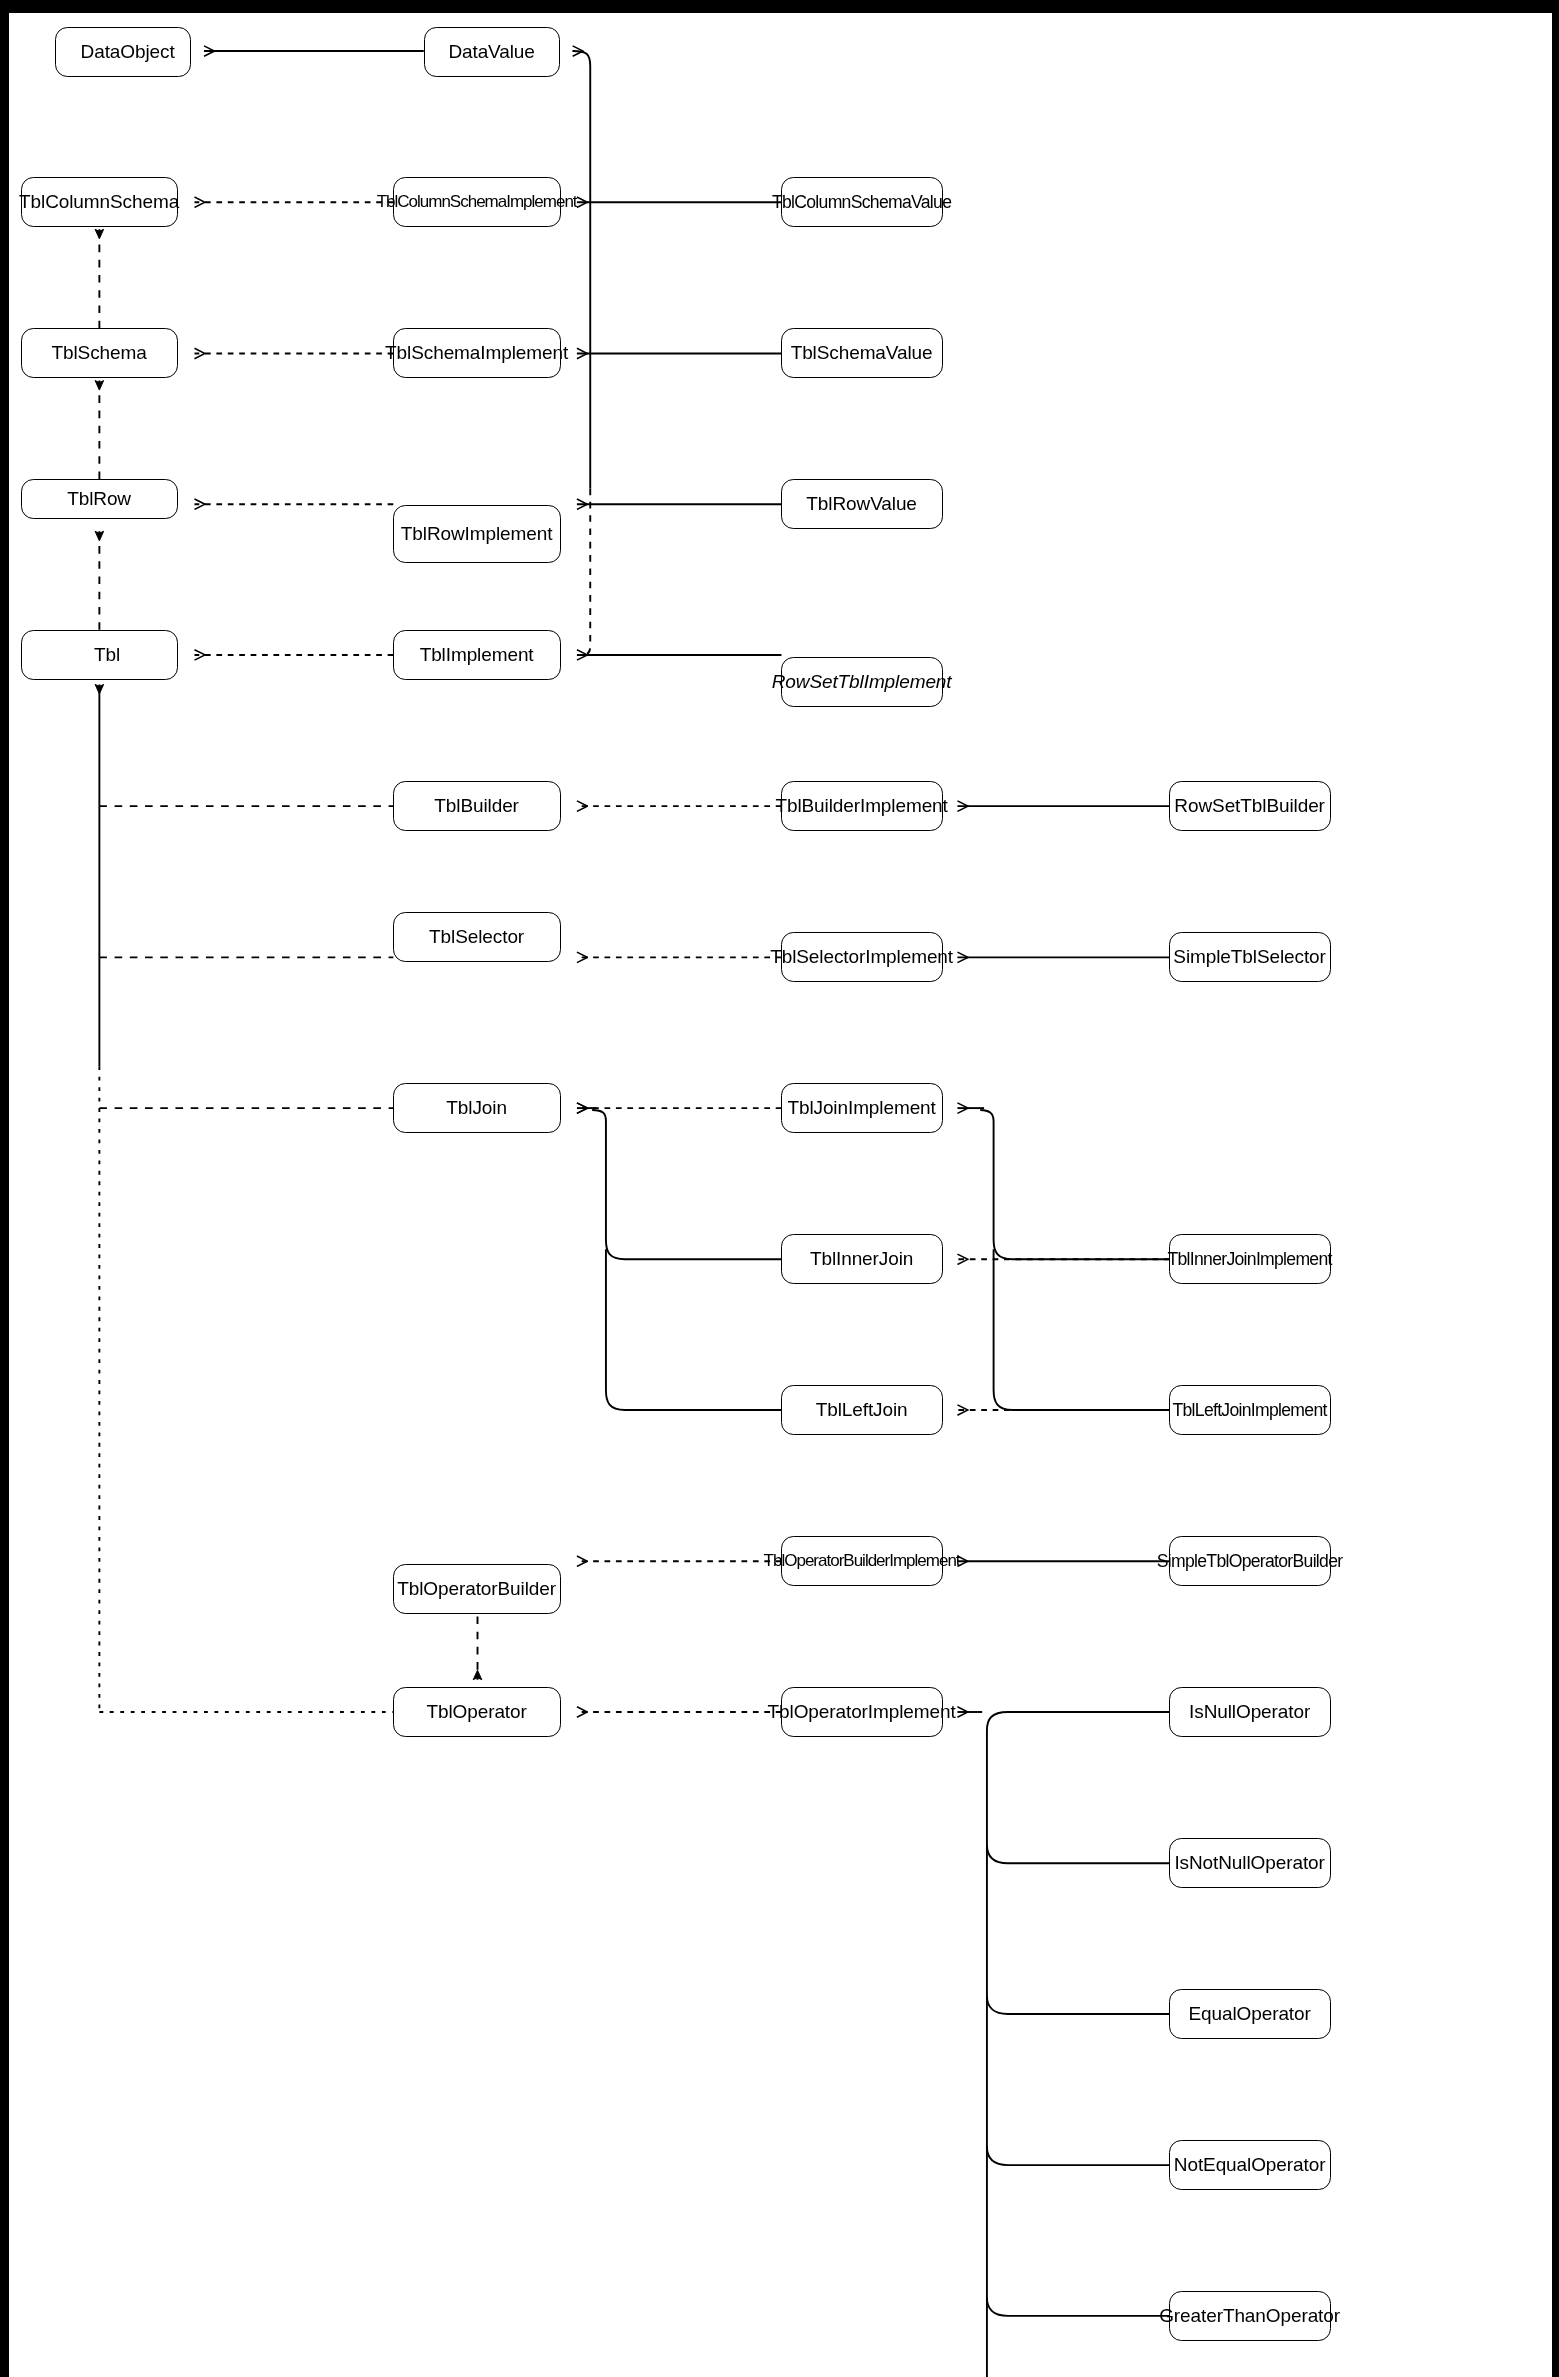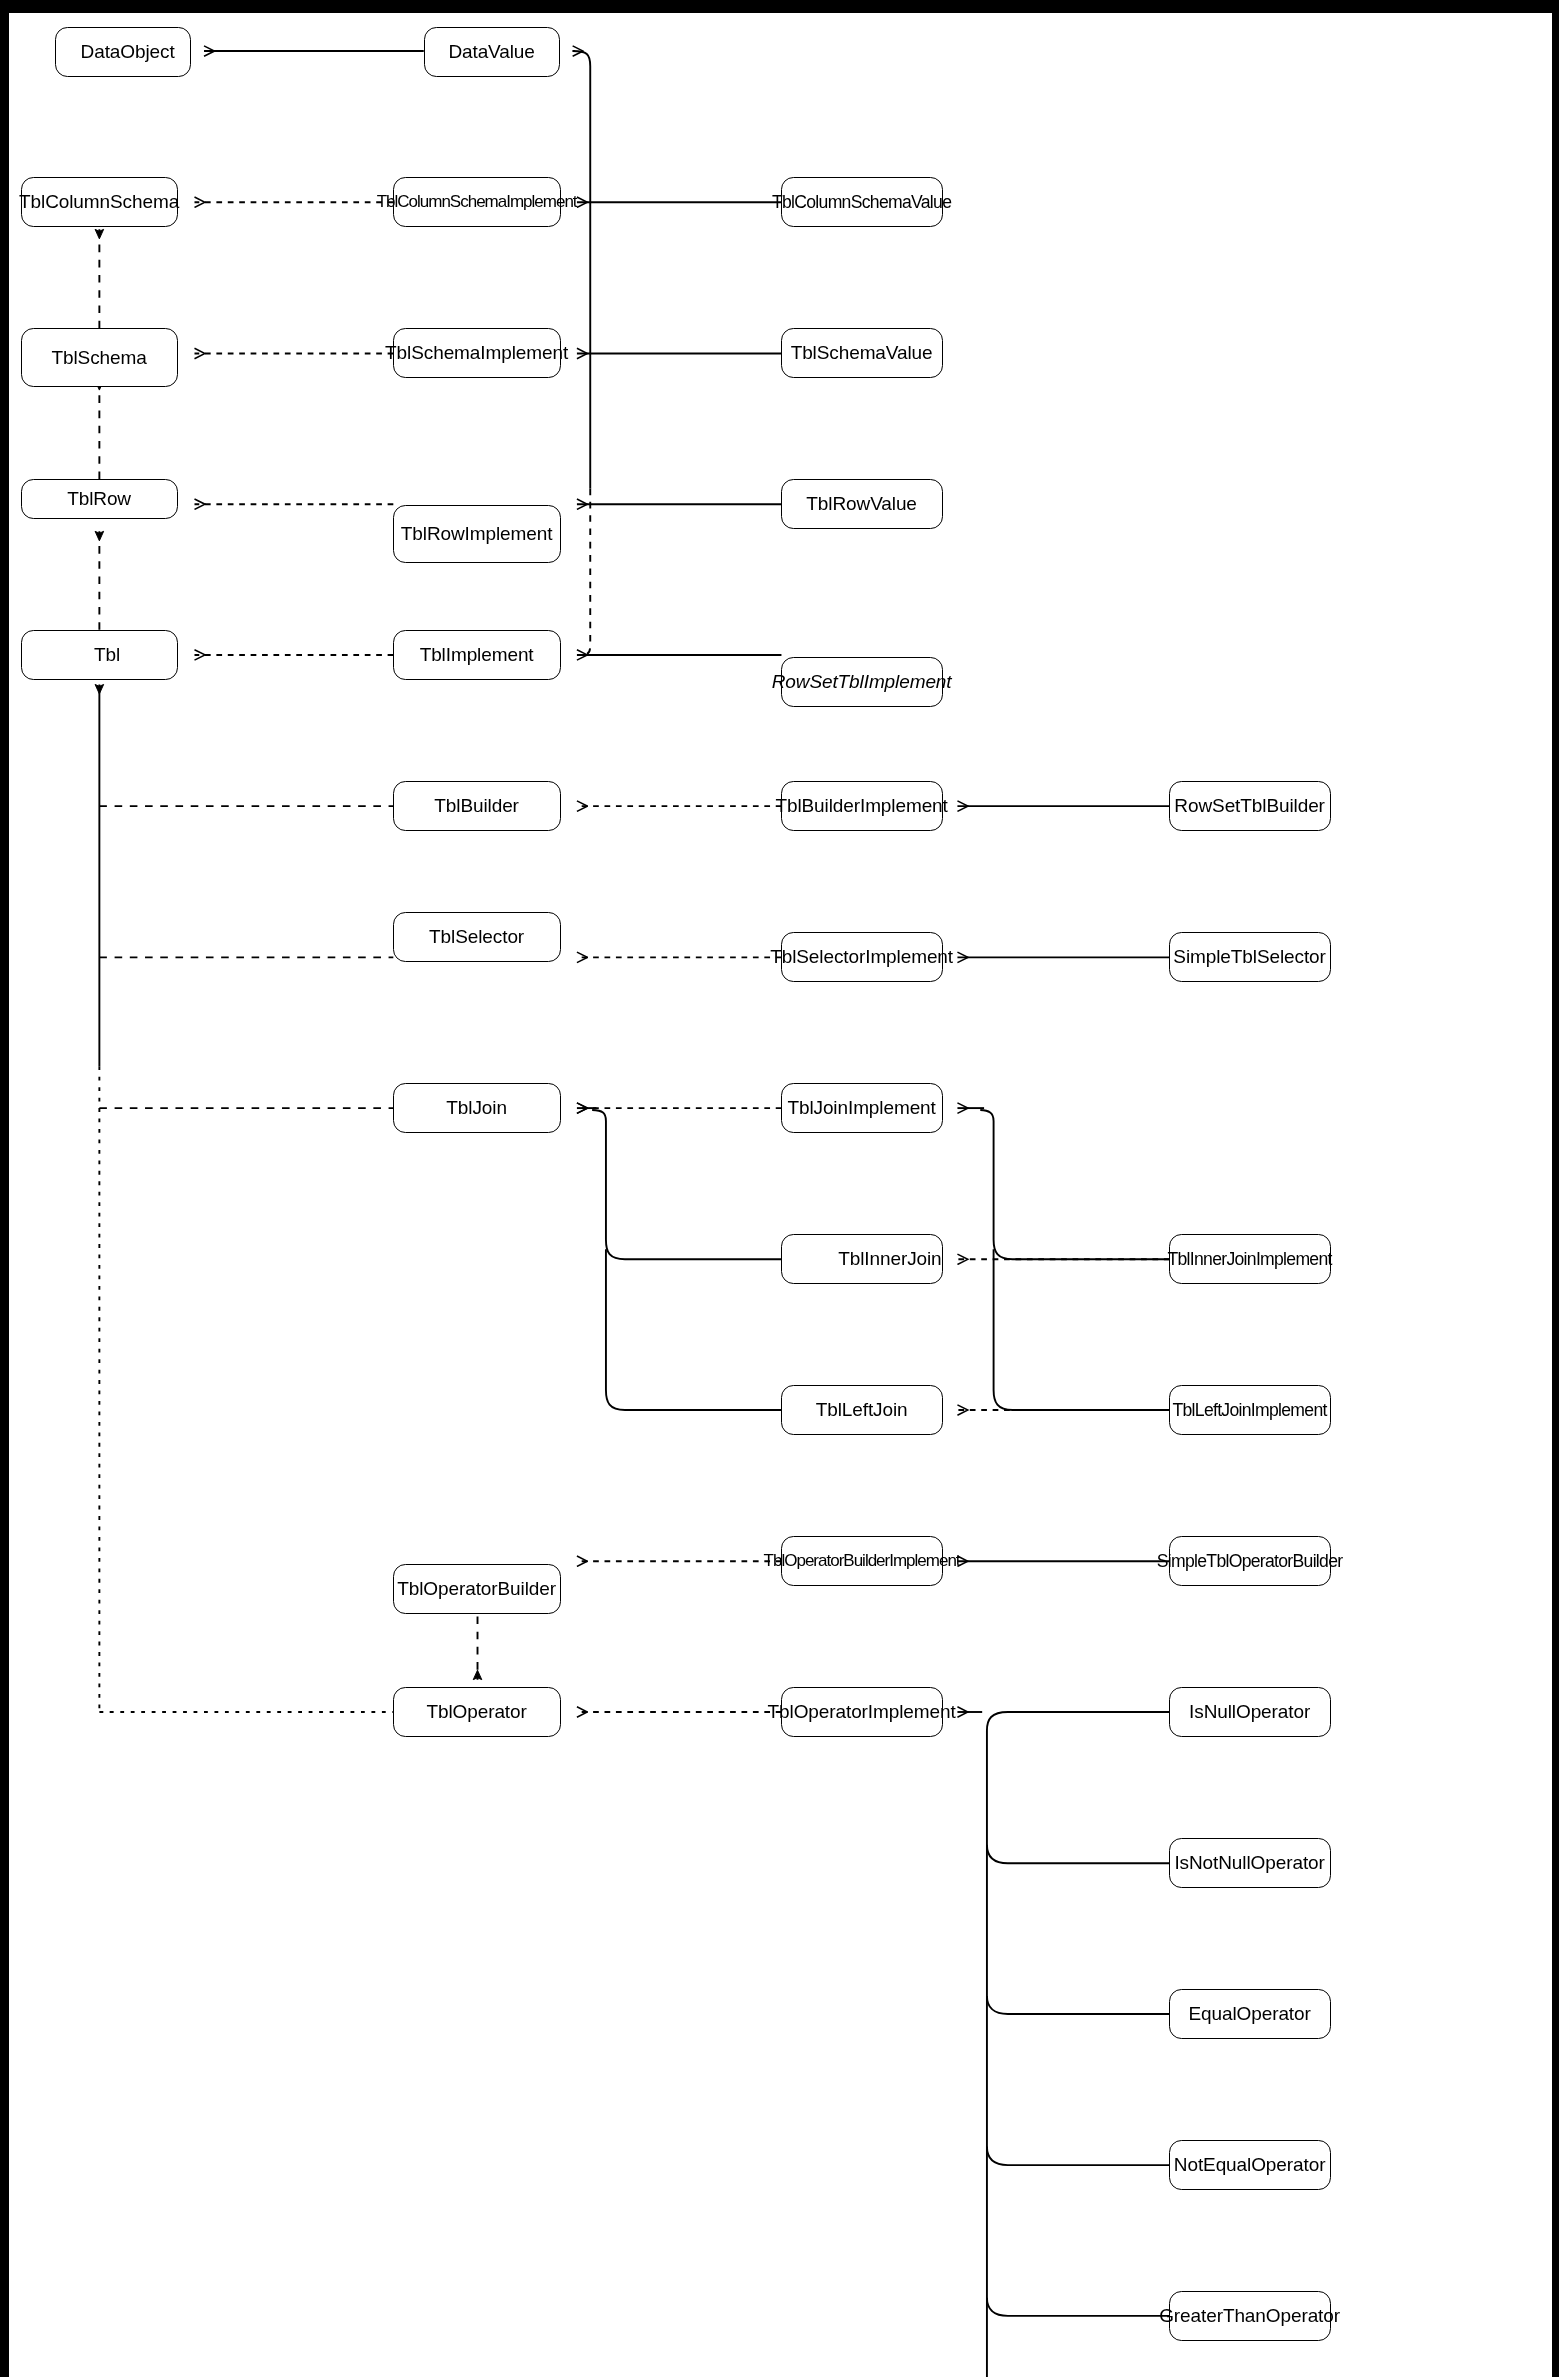--- a/index.html
+++ b/index.html
@@ -114,21 +114,21 @@
         </div>
         <div class="node" style="left: 12px; top: 164px; width: 157px; height: 50px;">
           <span>TblColumnSchema</span>
         </div>
         <div class="node tighter" style="left: 384px; top: 164px; width: 168px; height: 50px;">
           <span>TblColumnSchemaImplement</span>
         </div>
         <div class="node tight" style="left: 772px; top: 164px; width: 162px; height: 50px;">
           <span>TblColumnSchemaValue</span>
         </div>
-        <div class="node" style="left: 12px; top: 315px; width: 157px; height: 59px;">
+        <div class="node" style="left: 12px; top: 315px; width: 157px; height: 50px;">
           <span>TblSchema</span>
         </div>
         <div class="node" style="left: 384px; top: 315px; width: 168px; height: 50px;">
           <span>TblSchemaImplement</span>
         </div>
         <div class="node" style="left: 772px; top: 315px; width: 162px; height: 50px;">
           <span>TblSchemaValue</span>
         </div>
         <div class="node" style="left: 12px; top: 466px; width: 157px; height: 40px;">
           <span>TblRow</span>
@@ -165,21 +165,21 @@
         </div>
         <div class="node" style="left: 1160px; top: 919px; width: 162px; height: 50px;">
           <span>SimpleTblSelector</span>
         </div>
         <div class="node" style="left: 384px; top: 1070px; width: 168px; height: 50px;">
           <span>TblJoin</span>
         </div>
         <div class="node" style="left: 772px; top: 1070px; width: 162px; height: 50px;">
           <span>TblJoinImplement</span>
         </div>
-        <div class="node" style="left: 772px; top: 1221px; width: 162px; height: 50px; justify-content: flex-end;">
+        <div class="node" style="left: 772px; top: 1221px; width: 162px; height: 50px;">
           <span>TblInnerJoin</span>
         </div>
         <div class="node tight" style="left: 1160px; top: 1221px; width: 162px; height: 50px;">
           <span>TblInnerJoinImplement</span>
         </div>
         <div class="node" style="left: 772px; top: 1372px; width: 162px; height: 50px;">
           <span>TblLeftJoin</span>
         </div>
         <div class="node tight" style="left: 1160px; top: 1372px; width: 162px; height: 50px;">
           <span>TblLeftJoinImplement</span>

